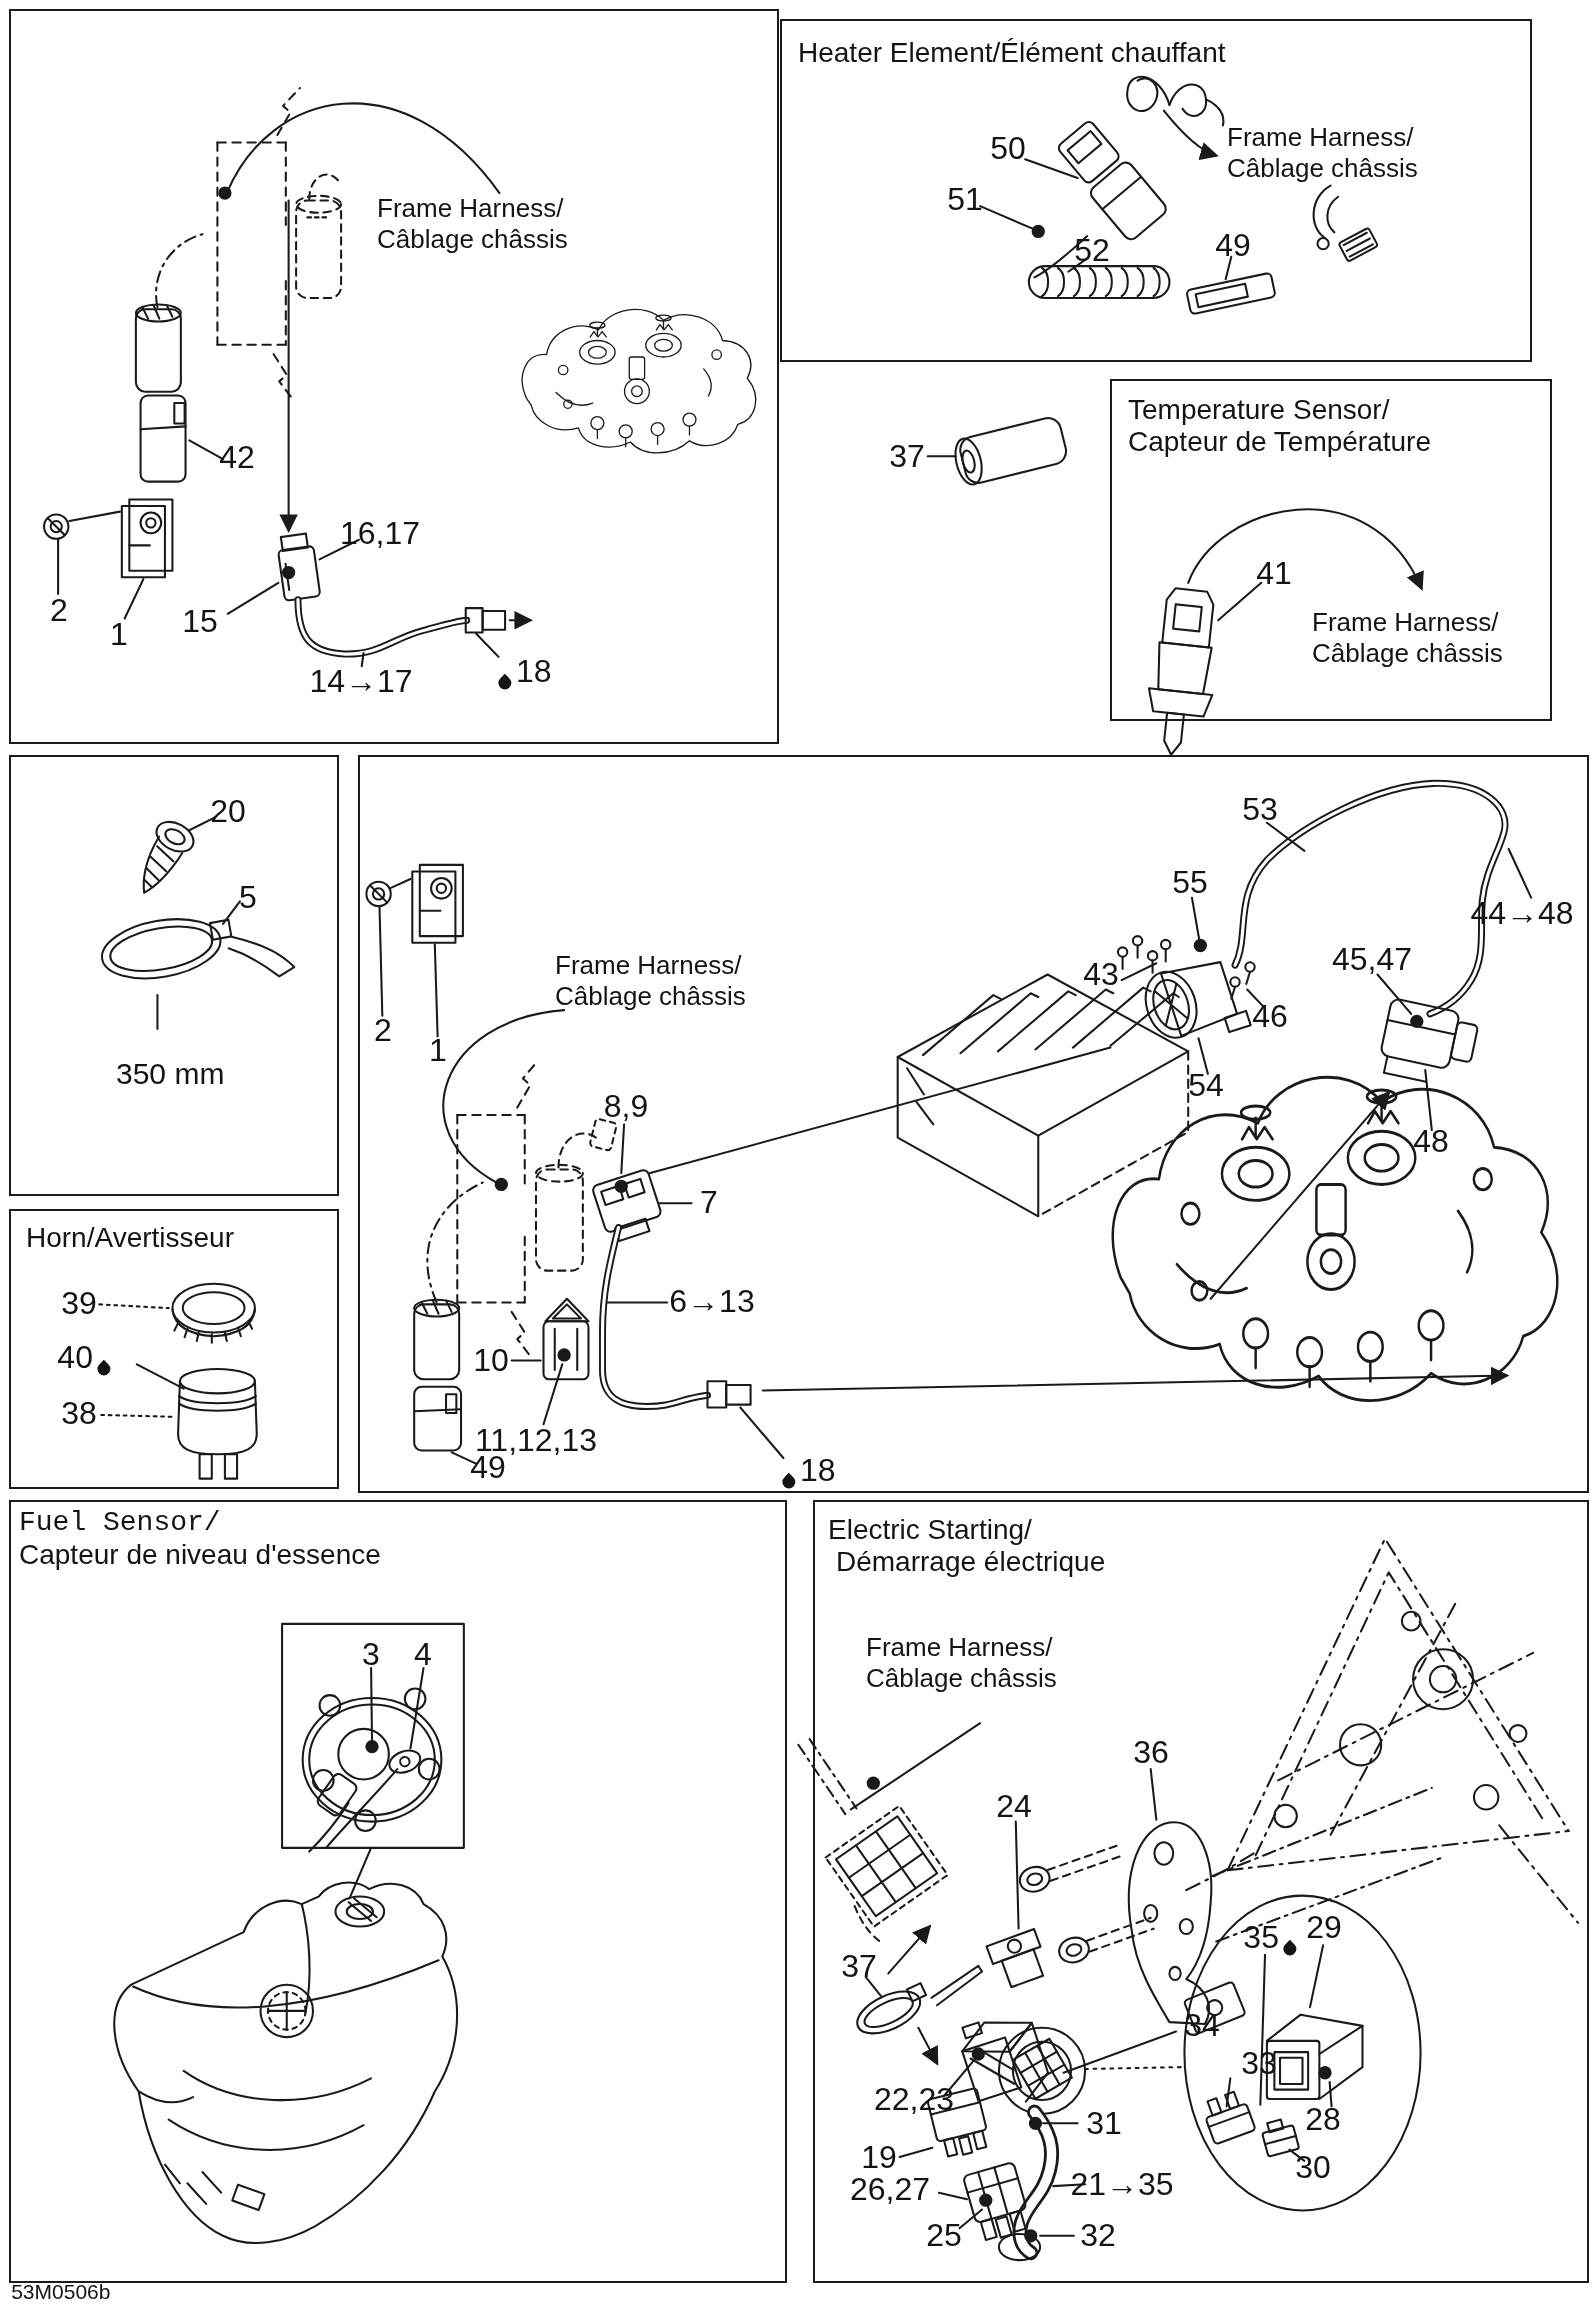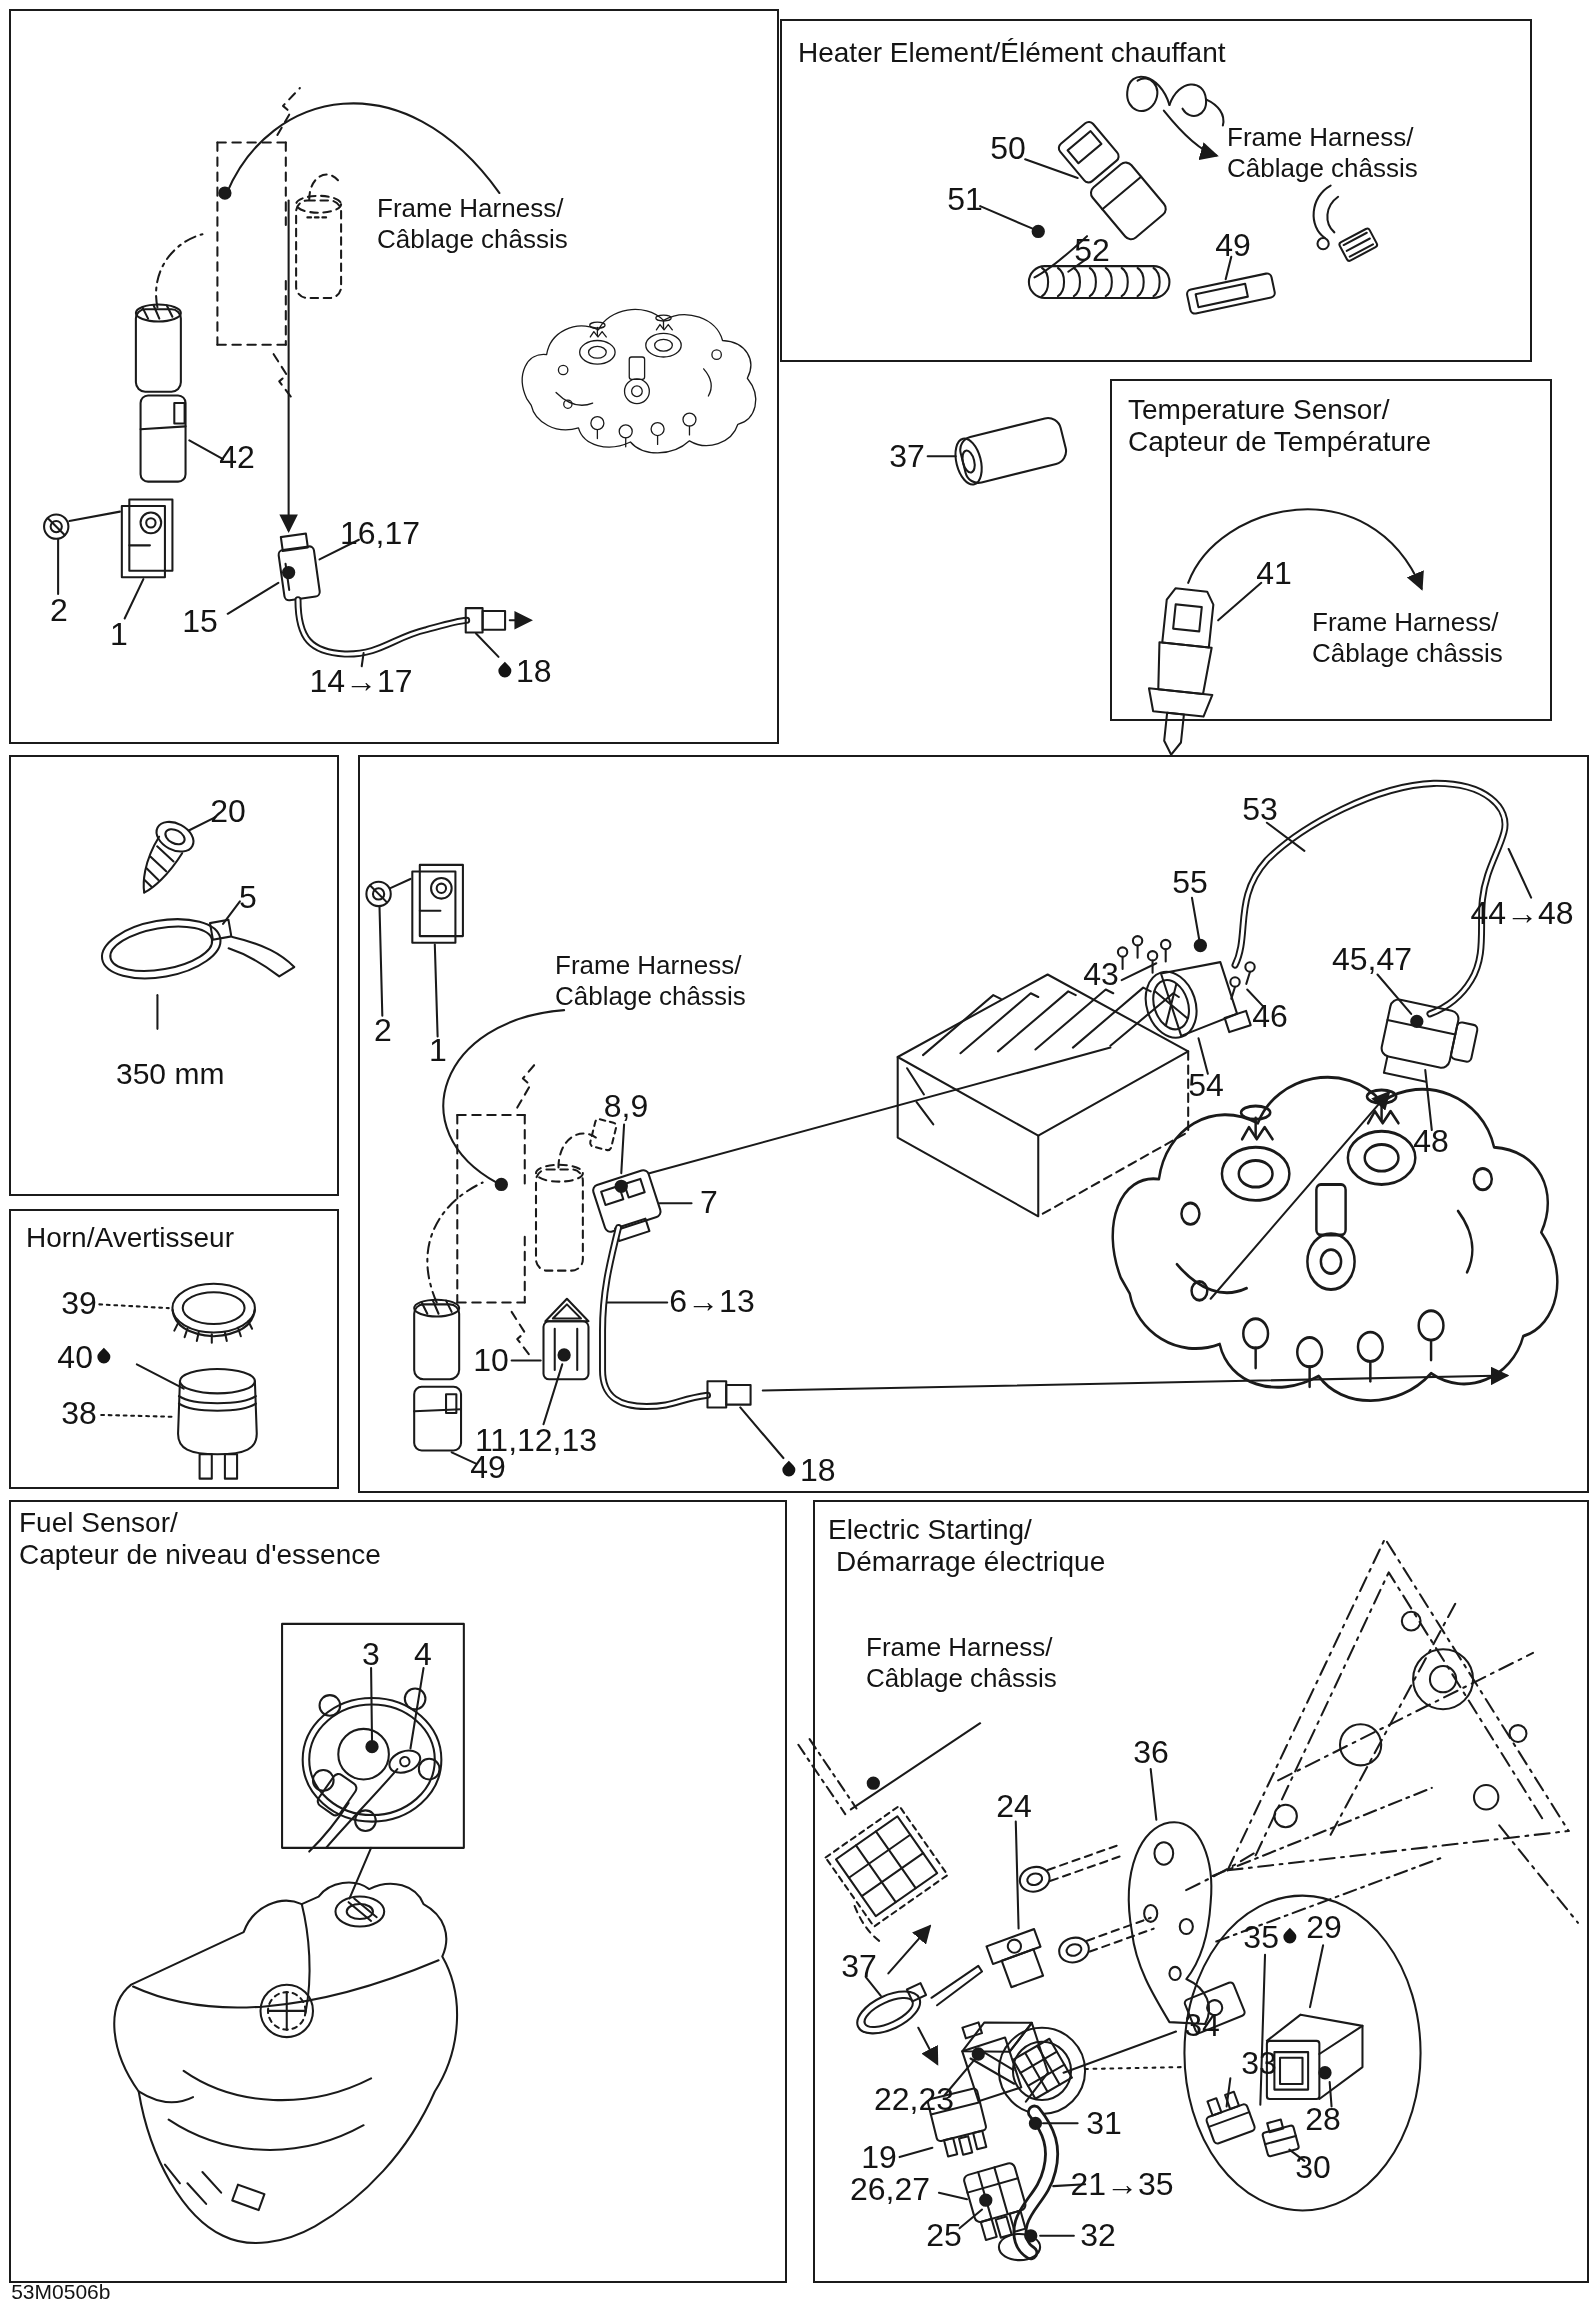--- a/index.html
+++ b/index.html
@@ -7,21 +7,21 @@
           font-family:"Liberation Sans","DejaVu Sans",sans-serif;color:#141414;}
   .art{position:absolute;left:0;top:0;width:1593px;height:2307px;}
   .box{position:absolute;border:2.3px solid #1b1b1b;}
   .t{position:absolute;white-space:nowrap;}
   .title-bold{font-size:39px;font-weight:bold;letter-spacing:-0.5px;}
   .title{font-size:28px;line-height:1.16;}
   .note{font-size:26px;line-height:1.2;}
   .dim{font-size:30px;margin-left:27px;}
   .code{font-size:21px;}
   .callout{position:absolute;transform:translate(-50%,-50%);font-size:32px;white-space:nowrap;
-           display:inline-flex;align-items:center;gap:4.7px;}
+           display:inline-flex;align-items:flex-end;gap:4.7px;}
   .drop{display:inline-block;width:13px;height:13px;background:#141414;
         border-radius:0 50% 50% 50%;transform:rotate(45deg);}
 </style>
 </head>
 <body>
 
 <div class="canvas">
 
   <svg class="art" viewBox="0 0 1700 2462">
     <defs>
@@ -607,21 +607,21 @@
   <div class="box" style="left:9.4px;top:1500px;width:774px;height:779px;"></div>
   <div class="box" style="left:813px;top:1500px;width:772px;height:779px;"></div>
 
   <div class="t title" style="left:798px;top:37px;">Heater Element/Élément chauffant</div>
   <div class="t title" style="left:1128px;top:394px;">
     <span style="display:block;">Temperature Sensor/</span>
     <span style="display:block;">Capteur de Température</span>
   </div>
   <div class="t title" style="left:26px;top:1222px;">Horn/Avertisseur</div>
   <div class="t title" style="left:19px;top:1507px;">
-    <span style="display:block;">Fuel Sensor/</span>
+    <span style="display:block;font-family:Liberation Mono, monospace;">Fuel Sensor/</span>
     <span style="display:block;">Capteur de niveau d'essence</span>
   </div>
   <div class="t title" style="left:828px;top:1514px;">
     <span style="display:block;">Electric Starting/</span>
     <span style="display:block;margin-left:8px;">Démarrage électrique</span>
   </div>
 
   <div class="t note" style="left:377px;top:193px;">
     <span style="display:block;">Frame Harness/</span>
     <span style="display:block;">Câblage châssis</span>

